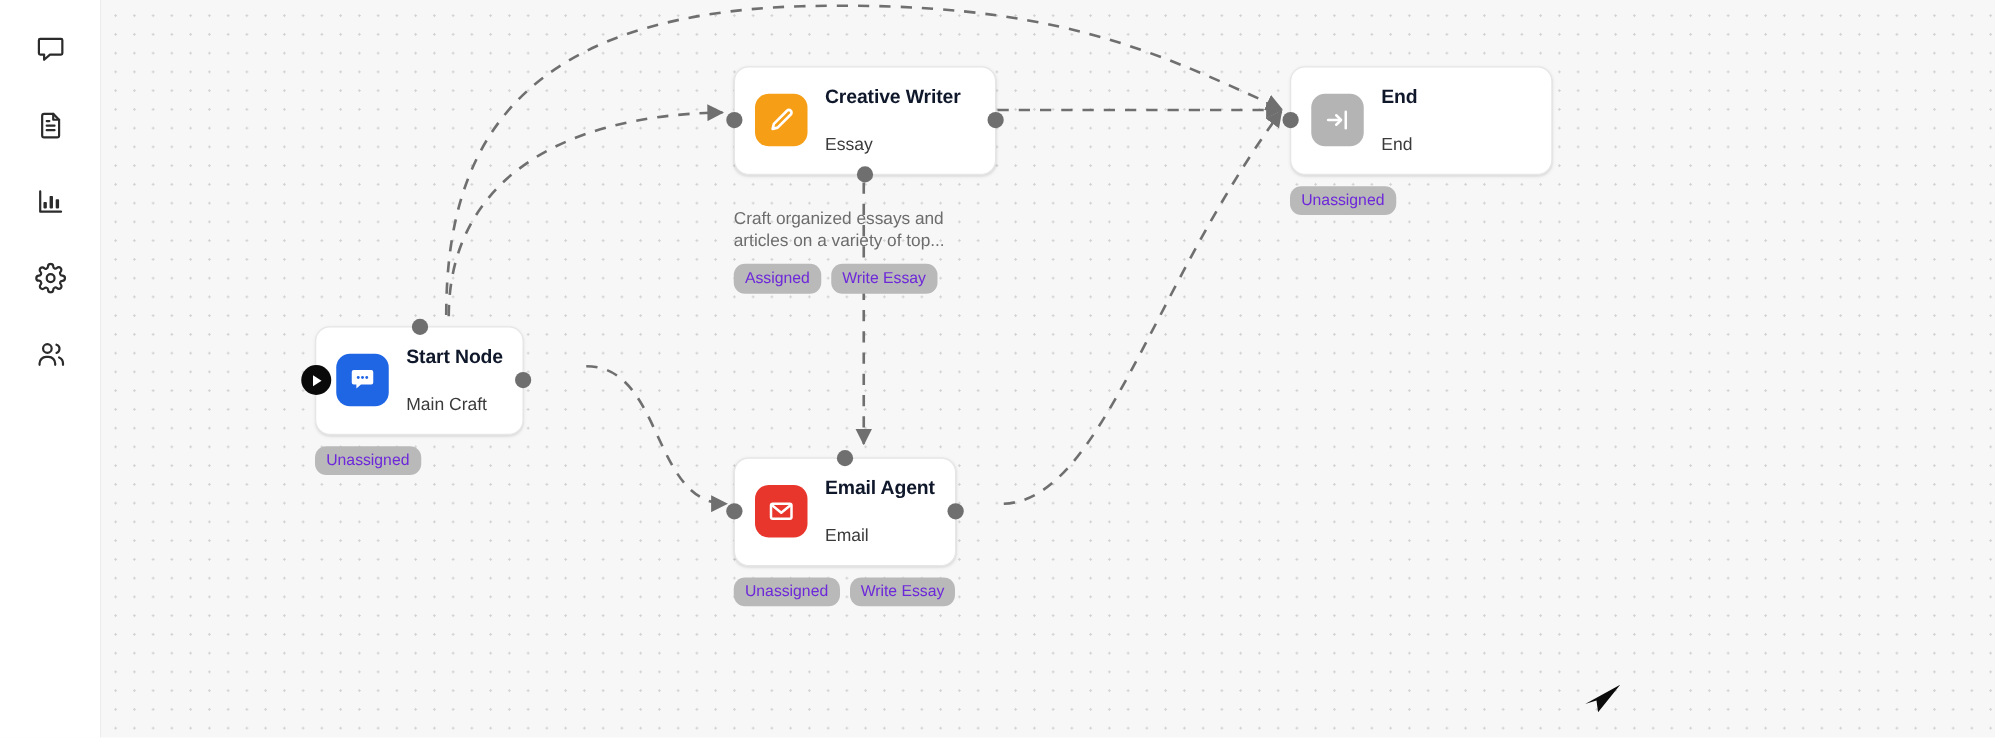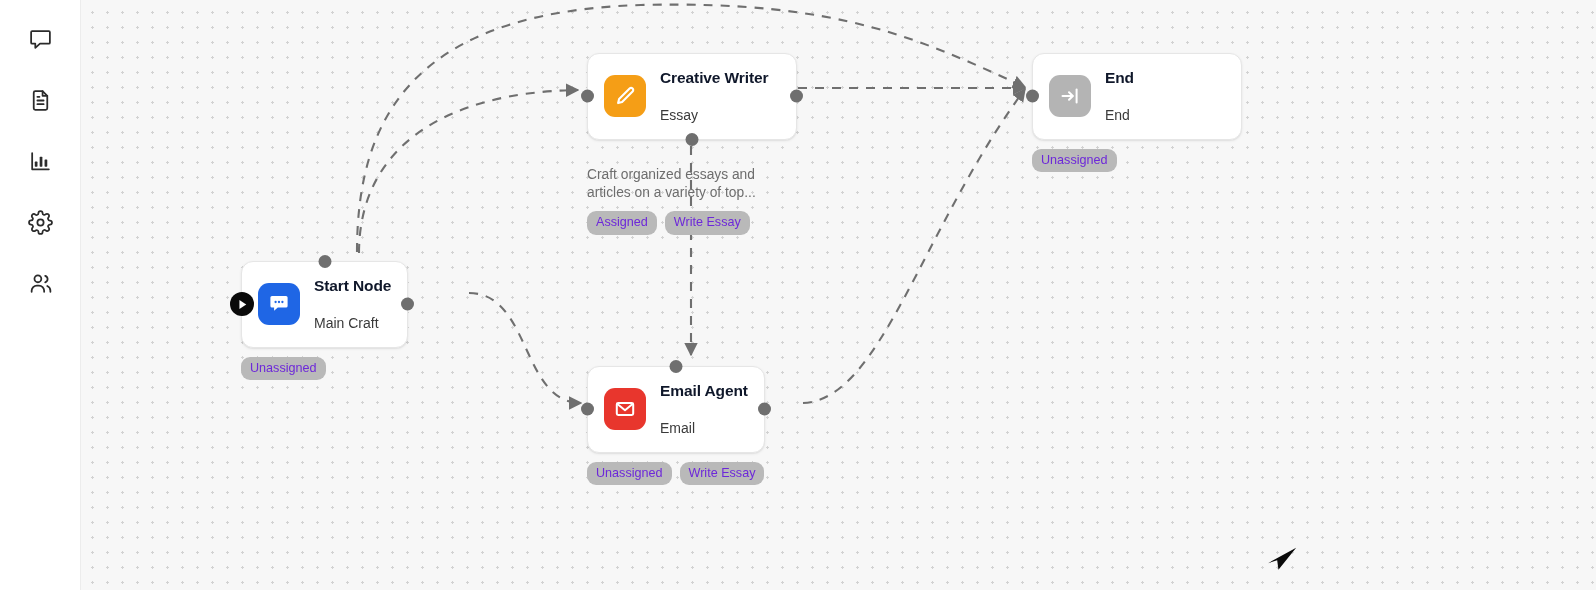--- a/index.html
+++ b/index.html
@@ -187,21 +187,21 @@
 
       <path d="M 388 293 C 450 293 440 403 500 403" fill="none" stroke="#6f6f6f" stroke-width="2.1" stroke-dasharray="9 8" marker-end="url(#arrowEnd)"></path>
 
       <path d="M 717 88 L 944 88" fill="none" stroke="#6f6f6f" stroke-width="2.1" stroke-dasharray="9 8" marker-end="url(#arrowEnd)"></path>
 
       <path d="M 610 129 L 610 355" fill="none" stroke="#6f6f6f" stroke-width="2.1" stroke-dasharray="9 8" marker-end="url(#arrowDown)"></path>
 
       <path d="M 722 403 C 800 400 840 230 944 89" fill="none" stroke="#6f6f6f" stroke-width="2.1" stroke-dasharray="9 8" marker-end="url(#arrowEnd)"></path>
     </svg>
 
-    <div class="node-wrap" style="left:160px; top:261px;">
+    <div class="node-wrap" style="left:171px; top:261px;">
       <div class="node-card">
         <span class="handle play">
           <svg width="11" height="11" viewBox="0 0 10 10">
               <path d="M2.2 1 L8.4 5 L2.2 9 Z" fill="#ffffff"></path>
             </svg>
         </span>
         <span class="handle top"></span>
         <span class="handle right"></span>
 
         <span class="node-icon" style="background:#1f66e5;">

